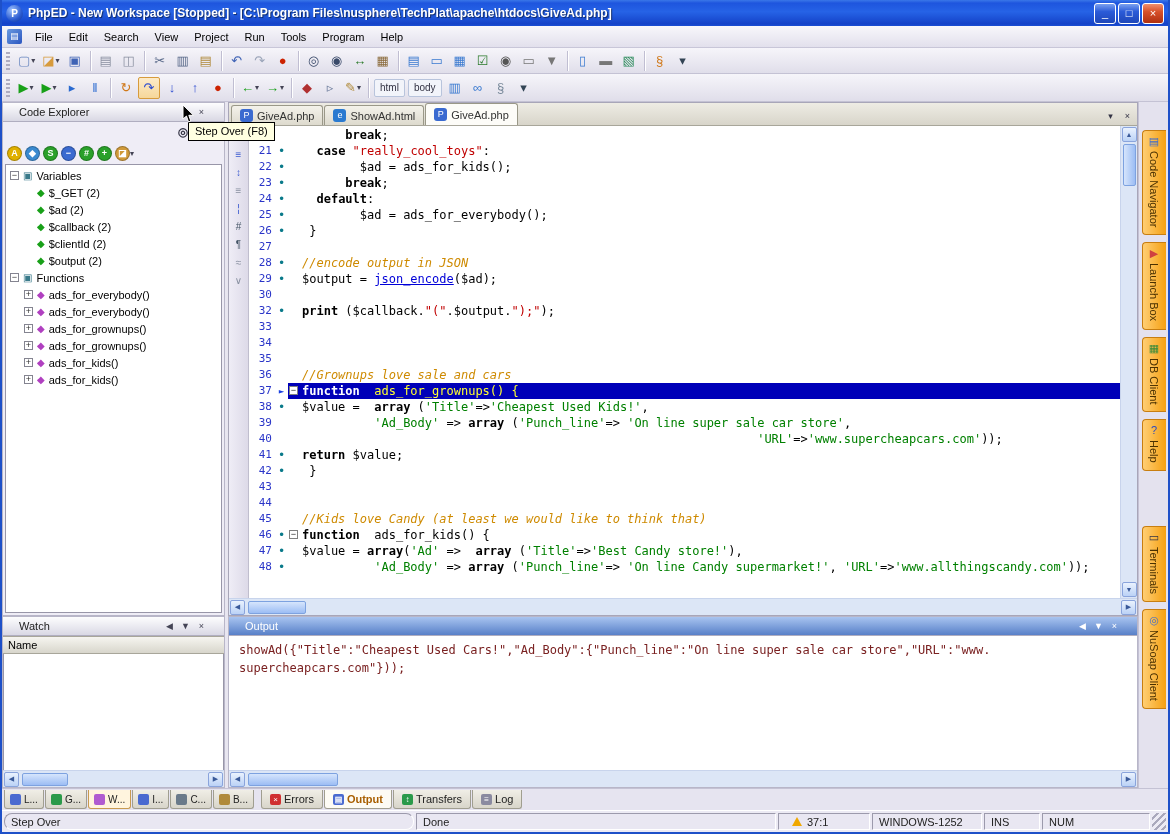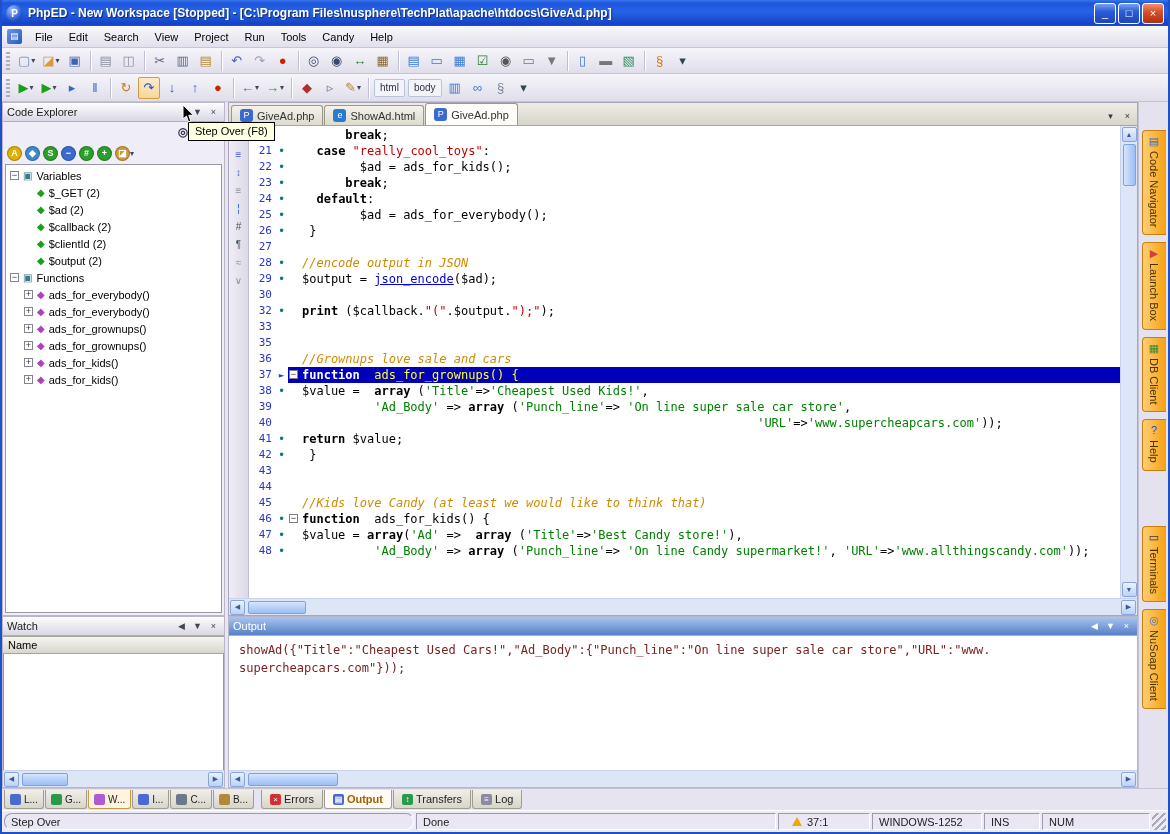--- a/index.html
+++ b/index.html
@@ -43,21 +43,21 @@
 .middle{flex:1;display:flex;min-height:0;}
 .leftcol{width:226px;flex:0 0 226px;display:flex;flex-direction:column;
   border-right:3px solid #E8E6F0;background:#ECE9F4;}
 .maincol{flex:1;display:flex;flex-direction:column;min-width:0;}
 .rightstrip{width:30px;flex:0 0 30px;background:#E4E2EE;border-left:1px solid #C4C2D4;
   display:flex;flex-direction:column;align-items:center;padding-top:28px;gap:7px;}
 
 .panel{display:flex;flex-direction:column;border:1px solid #B8B6C8;background:#EFEDF6;min-height:0;}
 .code-explorer{flex:1;}
 .watch,.output{height:172px;flex:0 0 172px;}
-.panel-header{height:19px;flex:0 0 19px;display:flex;align-items:center;padding:0 4px;
+.panel-header{height:19px;flex:0 0 19px;display:flex;align-items:center;padding:0 16px;
   background:linear-gradient(180deg,#FDFDFE,#D9D8E4);border-bottom:1px solid #B0AEC0;color:#222;}
 .panel-header.blue{background:linear-gradient(180deg,#A8C4F0,#5880C8);color:#fff;}
 .ph-title{flex:1;font-size:11px;}
 .ph-icons{display:flex;gap:3px;}
 .ph-icon{width:13px;text-align:center;font-size:9px;color:#445;}
 .panel-header.blue .ph-icon{color:#fff;}
 
 .ce-toolbar1{height:20px;flex:0 0 20px;display:flex;justify-content:flex-end;align-items:center;gap:3px;padding:0 5px;}
 .ce-toolbar2{height:22px;flex:0 0 22px;display:flex;align-items:center;gap:3px;padding:0 4px;}
 .circle-icon{width:15px;height:15px;border-radius:50%;color:#fff;font-size:9px;font-weight:bold;
@@ -176,21 +176,21 @@
   <div class="menubar">
     <div class="mdi-icon">▤</div>
     <div class="menu-items">
         <div class="menu-item">File</div>
         <div class="menu-item">Edit</div>
         <div class="menu-item">Search</div>
         <div class="menu-item">View</div>
         <div class="menu-item">Project</div>
         <div class="menu-item">Run</div>
         <div class="menu-item">Tools</div>
-        <div class="menu-item">Candy</div>
+        <div class="menu-item">Program</div>
         <div class="menu-item">Help</div>
       </div>
   </div>
 
   <div class="toolbar tb1">
     <span class="tb-grip"></span>
     <span class="tb-items" style="display:flex;align-items:center;gap:1px;">
         <span class="tb-btn">
           <span class="tb-glyph" style="color: rgb(106, 136, 192);">▢</span>
           <span class="tb-dd">▾</span>
@@ -529,20 +529,21 @@
               <div class="crow"><span class="lnum">23</span><span class="lmark">•</span><span class="lcode"><span class="tk-plain">      </span><span class="tk-kw">break</span><span class="tk-plain">;</span></span></div>
               <div class="crow"><span class="lnum">24</span><span class="lmark">•</span><span class="lcode"><span class="tk-plain">  </span><span class="tk-kw">default</span><span class="tk-plain">:</span></span></div>
               <div class="crow"><span class="lnum">25</span><span class="lmark">•</span><span class="lcode"><span class="tk-plain">        $ad = ads_for_everybody();</span></span></div>
               <div class="crow"><span class="lnum">26</span><span class="lmark">•</span><span class="lcode"><span class="tk-plain"> }</span></span></div>
               <div class="crow"><span class="lnum">27</span><span class="lmark"></span><span class="lcode"></span></div>
               <div class="crow"><span class="lnum">28</span><span class="lmark">•</span><span class="lcode"><span class="tk-com">//encode output in JSON</span></span></div>
               <div class="crow"><span class="lnum">29</span><span class="lmark">•</span><span class="lcode"><span class="tk-plain">$output = </span><span class="tk-fn">json_encode</span><span class="tk-plain">($ad);</span></span></div>
               <div class="crow"><span class="lnum">30</span><span class="lmark"></span><span class="lcode"></span></div>
               <div class="crow"><span class="lnum">32</span><span class="lmark">•</span><span class="lcode"><span class="tk-kw">print</span><span class="tk-plain"> ($callback.</span><span class="tk-dstr">"("</span><span class="tk-plain">.$output.</span><span class="tk-dstr">");"</span><span class="tk-plain">);</span></span></div>
               <div class="crow"><span class="lnum">33</span><span class="lmark"></span><span class="lcode"></span></div>
+              <div class="crow"><span class="lnum">34</span><span class="lmark"></span><span class="lcode"></span></div>
               <div class="crow"><span class="lnum">35</span><span class="lmark"></span><span class="lcode"></span></div>
               <div class="crow"><span class="lnum">36</span><span class="lmark"></span><span class="lcode"><span class="tk-com">//Grownups love sale and cars</span></span></div>
               <div class="crow hl"><span class="lnum">37</span><span class="lmark arrow">►</span><span class="lcode"><span class="fold">−</span><span class="tk-hlkw">function</span><span class="tk-hl">  ads_for_grownups() {</span></span></div>
               <div class="crow"><span class="lnum">38</span><span class="lmark">•</span><span class="lcode"><span class="tk-plain">$value =  </span><span class="tk-kw">array</span><span class="tk-plain"> (</span><span class="tk-str">'Title'</span><span class="tk-plain">=&gt;</span><span class="tk-str">'Cheapest Used Kids!'</span><span class="tk-plain">,</span></span></div>
               <div class="crow"><span class="lnum">39</span><span class="lmark"></span><span class="lcode"><span class="tk-plain">          </span><span class="tk-str">'Ad_Body'</span><span class="tk-plain"> =&gt; </span><span class="tk-kw">array</span><span class="tk-plain"> (</span><span class="tk-str">'Punch_line'</span><span class="tk-plain">=&gt; </span><span class="tk-str">'On line super sale car store'</span><span class="tk-plain">,</span></span></div>
               <div class="crow"><span class="lnum">40</span><span class="lmark"></span><span class="lcode"><span class="tk-plain">                                                               </span><span class="tk-str">'URL'</span><span class="tk-plain">=&gt;</span><span class="tk-str">'www.supercheapcars.com'</span><span class="tk-plain">));</span></span></div>
               <div class="crow"><span class="lnum">41</span><span class="lmark">•</span><span class="lcode"><span class="tk-kw">return</span><span class="tk-plain"> $value;</span></span></div>
               <div class="crow"><span class="lnum">42</span><span class="lmark">•</span><span class="lcode"><span class="tk-plain"> }</span></span></div>
               <div class="crow"><span class="lnum">43</span><span class="lmark"></span><span class="lcode"></span></div>
               <div class="crow"><span class="lnum">44</span><span class="lmark"></span><span class="lcode"></span></div>

